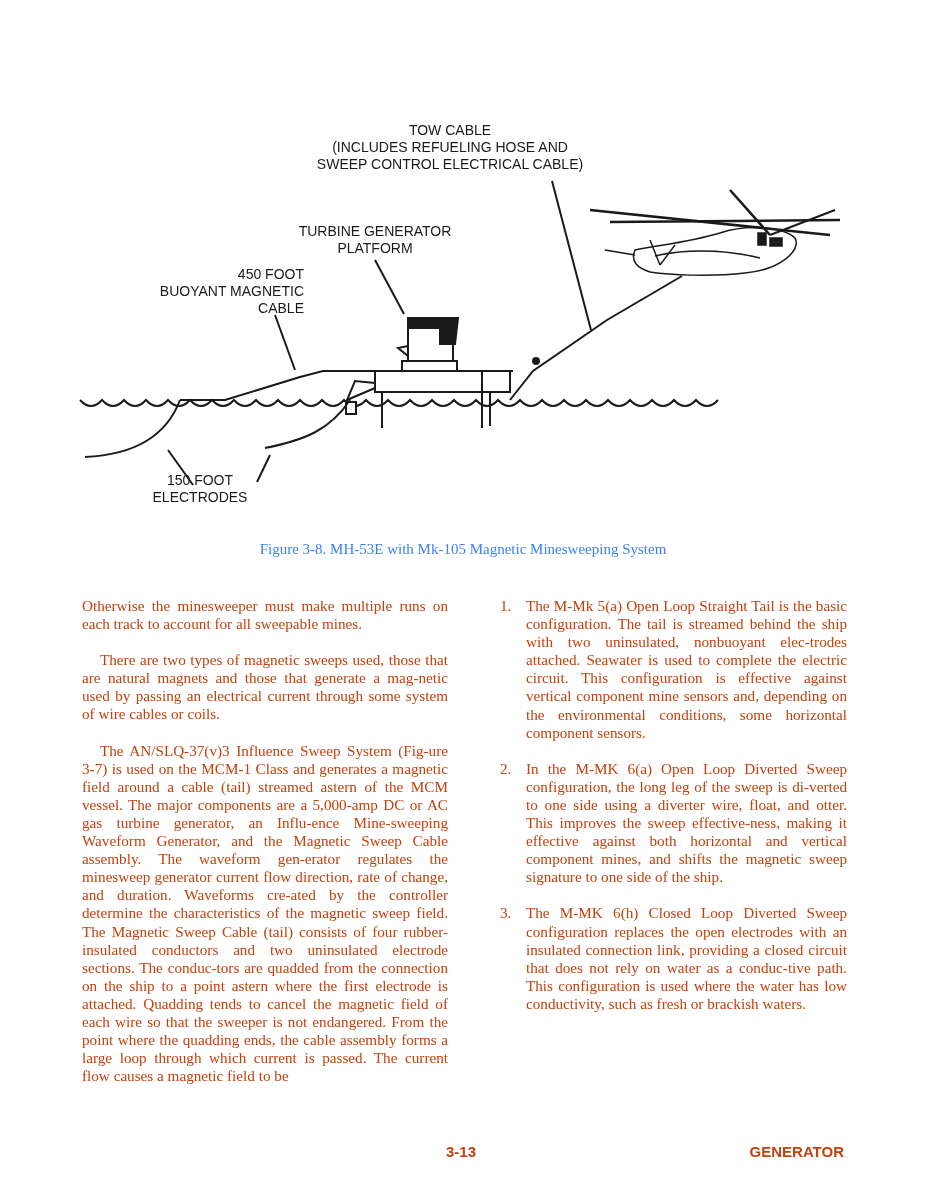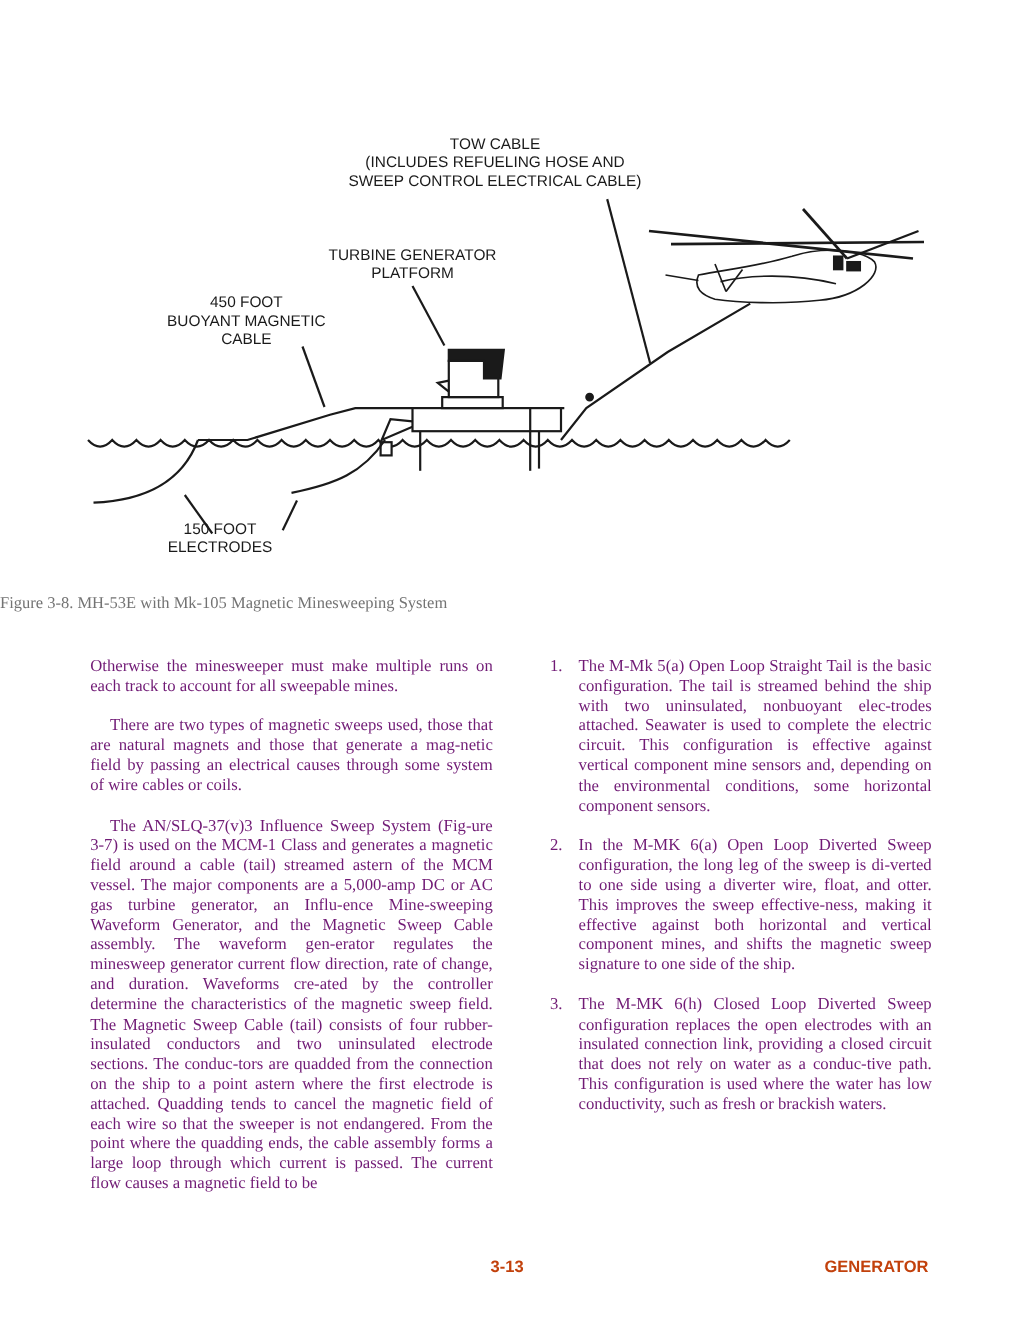--- a/index.html
+++ b/index.html
@@ -5,27 +5,27 @@
   html, body { margin: 0; padding: 0; background: #ffffff; }
   body { width: 926px; height: 1198px; position: relative; overflow: hidden; color: #1a1a1a; }
   .page { position: absolute; left: 0; top: 0; width: 926px; height: 1198px; }
   .figure { position: absolute; left: 70px; top: 110px; width: 790px; height: 420px; }
   .figure svg { position: absolute; left: 0; top: 0; }
   .lbl {
     position: absolute; font-family: "Liberation Sans", sans-serif; font-size: 14px;
     line-height: 17px; text-align: center; color: #1a1a1a; white-space: pre;
   }
   .caption {
-    position: absolute; left: 0; width: 926px; top: 541px; 
-    font-family: "Liberation Serif", serif; font-size: 15px; color: #737373;
+    position: absolute; left: 0; width: 926px; top: 541px; text-align: center;
+    font-family: "Liberation Serif", serif; font-size: 15px; color: #3b82f6;
   }
   .col {
     position: absolute; top: 597px; width: 366px;
     font-family: "Liberation Serif", serif; font-size: 15.2px; line-height: 18.1px;
-    text-align: justify; hyphens: manual; color: #701a75;
+    text-align: justify; hyphens: manual; color: #c2410c;
   }
   .col.left { left: 82px; }
   .col.right { left: 481px; }
   .col p { margin: 0 0 18px 0; }
   .col p.indent { text-indent: 18px; }
   .col ol { list-style: none; margin: 0; padding: 0; }
   .col li { position: relative; padding-left: 45px; margin-bottom: 18px; }
   .col li .num { position: absolute; left: 19px; top: 0; }
   .footer {
     position: absolute; top: 1143px; font-family: "Liberation Sans", sans-serif;
@@ -86,32 +86,32 @@
           <rect x="688" y="123" width="8" height="12" fill="#1a1a1a"></rect>
           <rect x="700" y="128" width="12" height="8" fill="#1a1a1a"></rect>
         </g>
       </g>
     </svg>
     <div class="lbl" style="left:240px; top:12px; width:280px;">TOW CABLE
 (INCLUDES REFUELING HOSE AND
 SWEEP CONTROL ELECTRICAL CABLE)</div>
     <div class="lbl" style="left:200px; top:113px; width:210px;">TURBINE GENERATOR
 PLATFORM</div>
-    <div class="lbl" style="left:64px; top:156px; width:180px;">450 FOOT
+    <div class="lbl" style="left:54px; top:156px; width:180px;text-align:right;">450 FOOT
 BUOYANT MAGNETIC
 CABLE</div>
     <div class="lbl" style="left:70px; top:362px; width:120px;">150 FOOT
 ELECTRODES</div>
   </div>
 
   <div class="caption">Figure 3-8.  MH-53E with Mk-105 Magnetic Minesweeping System</div>
 
   <div class="col left">
     <p>Otherwise the minesweeper must make multiple runs on each track to account for all sweepable mines.</p>
-    <p class="indent">There are two types of magnetic sweeps used, those that are natural magnets and those that generate a mag-netic field by passing an electrical causes through some system of wire cables or coils.</p>
+    <p class="indent">There are two types of magnetic sweeps used, those that are natural magnets and those that generate a mag-netic used by passing an electrical current through some system of wire cables or coils.</p>
     <p class="indent">The AN/SLQ-37(v)3 Influence Sweep System (Fig-ure 3-7) is used on the MCM-1 Class and generates a magnetic field around a cable (tail) streamed astern of the MCM vessel. The major components are a 5,000-amp DC or AC gas turbine generator, an Influ-ence Mine-sweeping Waveform Generator, and the Magnetic Sweep Cable assembly. The waveform gen-erator regulates the minesweep generator current flow direction, rate of change, and duration. Waveforms cre-ated by the controller determine the characteristics of the magnetic sweep field. The Magnetic Sweep Cable (tail) consists of four rubber-insulated conductors and two uninsulated electrode sections. The conduc-tors are quadded from the connection on the ship to a point astern where the first electrode is attached. Quadding tends to cancel the magnetic field of each wire so that the sweeper is not endangered. From the point where the quadding ends, the cable assembly forms a large loop through which current is passed. The current flow causes a magnetic field to be</p>
   </div>
 
   <div class="col right">
     <ol>
       <li>
         <span class="num">1.</span>
         <span>The M-Mk 5(a) Open Loop Straight Tail is the basic configuration. The tail is streamed behind the ship with two uninsulated, nonbuoyant elec-trodes attached. Seawater is used to complete the electric circuit. This configuration is effective against vertical component mine sensors and, depending on the environmental conditions, some horizontal component sensors.</span>
       </li>
       <li>

